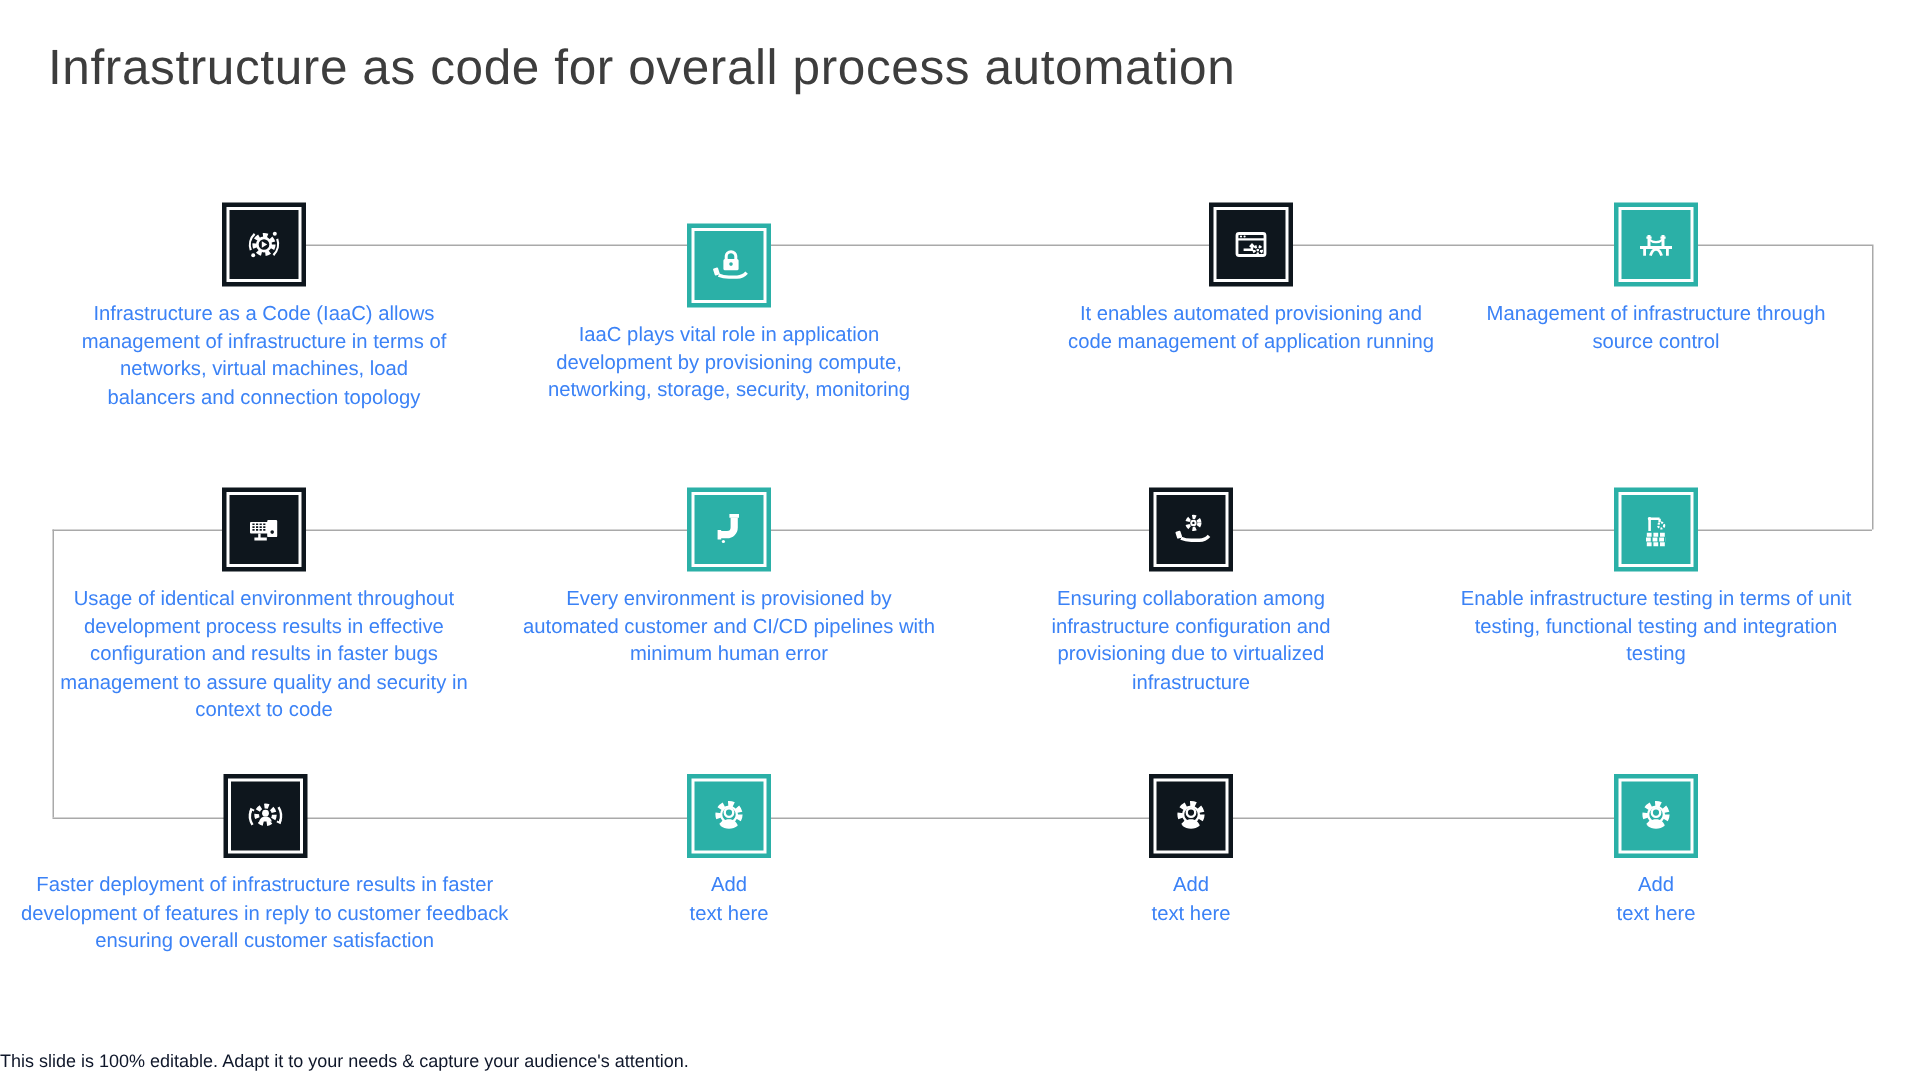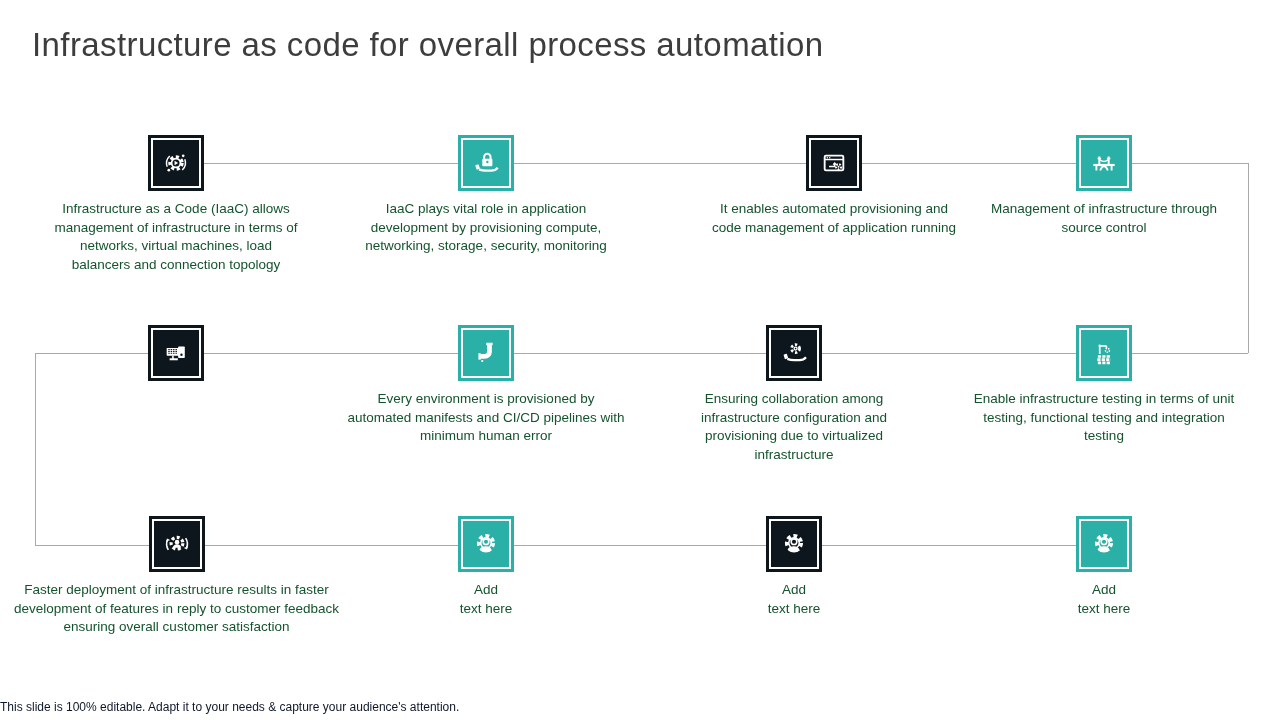--- a/index.html
+++ b/index.html
@@ -15,21 +15,21 @@
   .v{width:1px;}
 
   .card{position:absolute;text-align:center;}
   .icon-box{position:relative;width:56px;height:56px;margin:0 auto;
             display:flex;align-items:center;justify-content:center;}
   .icon-box::before{content:"";position:absolute;inset:3px;border:2px solid #ffffff;}
   .icon-box.dark{background:#0e161d;}
   .icon-box.teal{background:#2bb0a7;}
   .icon-box svg{position:relative;z-index:2;}
 
-  .card-text{margin-top:9px;font-size:13.5px;line-height:18.5px;color:#14532d;}
+  .card-text{margin-top:9px;font-size:13.5px;line-height:18.5px;color:#3b82f6;}
   .placeholder .card-text{white-space:pre-line;}
 </style>
 </head>
 <body>
 
 <div class="slide">
 
   <div class="title">Infrastructure as code for overall process automation</div>
 
   <div class="line h" style="left:176px;top:163px;width:1072px;"></div>
@@ -46,21 +46,21 @@
         <path d="M10.9 10.4l2.7 1.6-2.7 1.6z" fill="#fff"></path>
         <path d="M18.6 9.2a7.6 7.6 0 01-1.9 8.1" stroke="#fff" stroke-width="1.1"></path>
         <path d="M5.4 14.8a7.6 7.6 0 011.9-8.1" stroke="#fff" stroke-width="1.1"></path>
         <circle cx="17.4" cy="6.6" r="1" fill="#fff"></circle>
           <circle cx="6.6" cy="17.4" r="1" fill="#fff"></circle>
       </svg>
     </div>
     <div class="card-text">Infrastructure as a Code (IaaC) allows management of infrastructure in terms of networks, virtual machines, load balancers and connection topology</div>
   </div>
 
-  <div class="card" style="left:351px;top:135px;width:270px;">
+  <div class="card" style="left:351px;top:149px;width:270px;">
     <div class="icon-box teal">
       <svg width="32" height="32" viewBox="0 0 24 24" fill="none">
         <path d="M10.6 9V7.5a2.4 2.4 0 014.8 0V9" stroke="#fff" stroke-width="1.5"></path>
         <rect x="9.2" y="8.8" width="7.6" height="5.6" rx="0.8" fill="#fff"></rect>
         <circle cx="13" cy="11.3" r="0.9" fill="#2bb0a7"></circle>
         <rect x="4.4" y="13.2" width="2.6" height="3.6" rx="0.5" fill="#fff" transform="rotate(-18 5.7 15)"></rect>
         <path d="M6.8 16.8c1.6.7 3.2 1 5.1 1h4.1c1.9 0 3.6-.8 4.8-2.2" stroke="#fff" stroke-width="1.7"></path>
       </svg>
     </div>
     <div class="card-text">IaaC plays vital role in application development by provisioning compute, networking, storage, security, monitoring</div>
@@ -100,32 +100,33 @@
     <div class="icon-box dark">
       <svg width="32" height="32" viewBox="0 0 24 24" fill="none">
         <rect x="13.6" y="7.2" width="5" height="8.6" rx="0.6" fill="#fff"></rect>
         <circle cx="16.1" cy="13.3" r="0.9" fill="#0e161d"></circle>
         <rect x="5" y="8.2" width="9.4" height="5.8" rx="0.5" fill="#fff"></rect>
         <path d="M6.2 9.4h7M6.2 10.8h7M6.2 12.2h7" stroke="#0e161d" stroke-width="0.8" stroke-dasharray="1.1 0.7"></path>
         <path d="M7.2 16.7h6.2" stroke="#fff" stroke-width="1.5"></path>
         <path d="M9.7 14v2.7" stroke="#fff" stroke-width="1.2"></path>
       </svg>
     </div>
+    <div class="card-text">Usage of identical environment throughout development process results in effective configuration and results in faster bugs management to assure quality and security in context to code</div>
   </div>
 
   <div class="card" style="left:346px;top:325px;width:280px;">
     <div class="icon-box teal">
       <svg width="32" height="32" viewBox="0 0 24 24" fill="none">
         <path d="M14.6 6v5a3.6 3.6 0 01-3.6 3.6H7.6" stroke="#fff" stroke-width="3.6"></path>
         <path d="M12.2 5.2h4.8" stroke="#fff" stroke-width="1.8"></path>
         <path d="M7.2 12.2v4.8" stroke="#fff" stroke-width="1.8"></path>
         <circle cx="9.2" cy="18" r="0.8" fill="#fff"></circle>
       </svg>
     </div>
-    <div class="card-text">Every environment is provisioned by automated manifests and CI/CD pipelines with minimum human error</div>
+    <div class="card-text">Every environment is provisioned by automated customer and CI/CD pipelines with minimum human error</div>
   </div>
 
   <div class="card" style="left:669px;top:325px;width:250px;">
     <div class="icon-box dark">
       <svg width="32" height="32" viewBox="0 0 24 24" fill="none">
         <circle cx="13.2" cy="8.7" r="3" stroke="#fff" stroke-width="2.1" stroke-dasharray="1.8 1.5"></circle>
         <circle cx="13.2" cy="8.7" r="1.1" stroke="#fff" stroke-width="1"></circle>
         <rect x="4.6" y="12.8" width="2.6" height="3.6" rx="0.5" fill="#fff" transform="rotate(-18 5.9 14.6)"></rect>
         <path d="M7 16.4c1.6.7 3.2 1 5.1 1h4.1c1.9 0 3.6-.8 4.8-2.2" stroke="#fff" stroke-width="1.7"></path>
       </svg>

